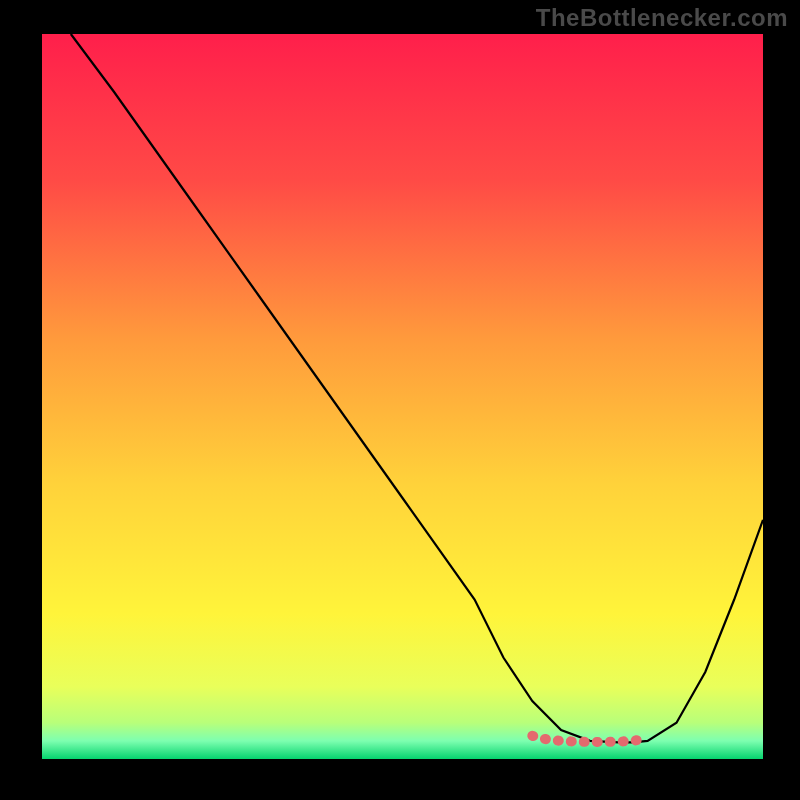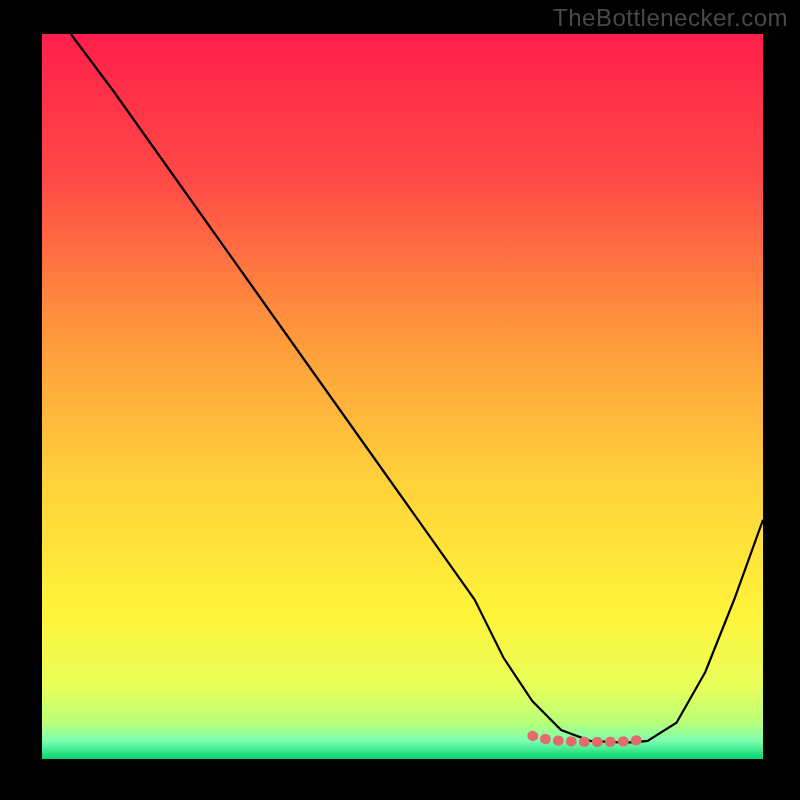--- a/index.html
+++ b/index.html
@@ -16,21 +16,21 @@
     width: 800px;
     height: 800px;
     background: #000;
   }
   .watermark {
     position: absolute;
     top: 4px;
     right: 12px;
     color: #4a4a4a;
     font-size: 24px;
-    font-weight: 400;
+    font-weight: 700;
     letter-spacing: 0.5px;
   }
   svg {
     display: block;
   }
 </style>
 </head>
 <body>
 
 <div class="frame">

